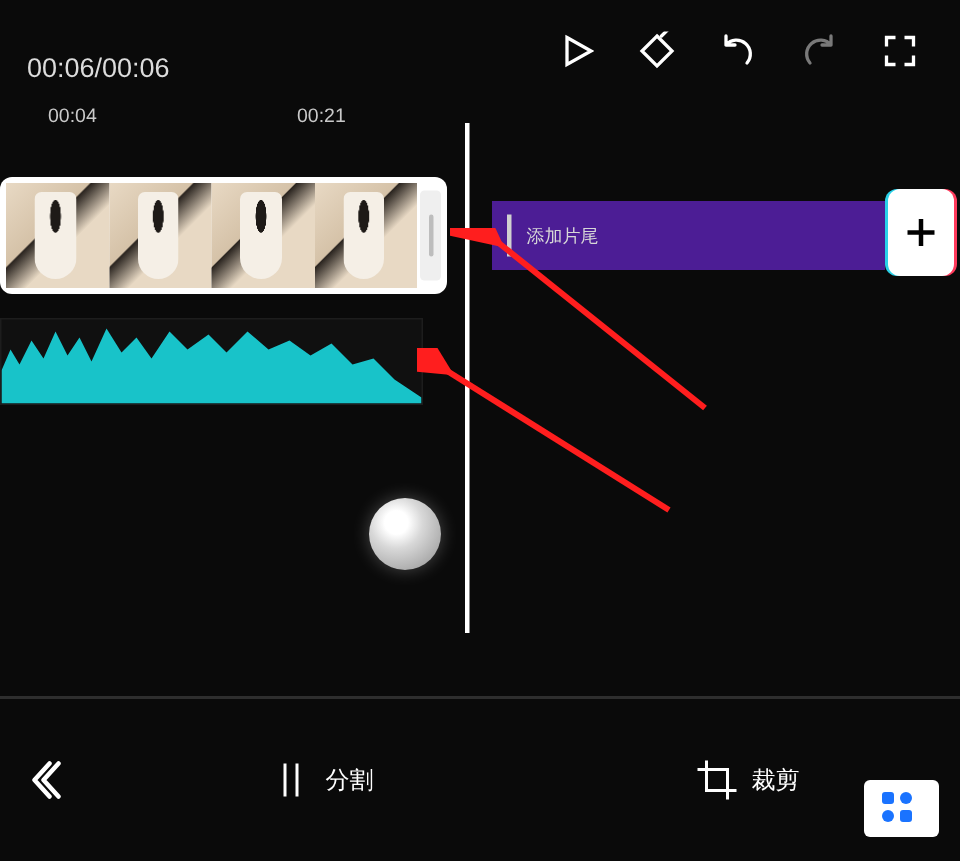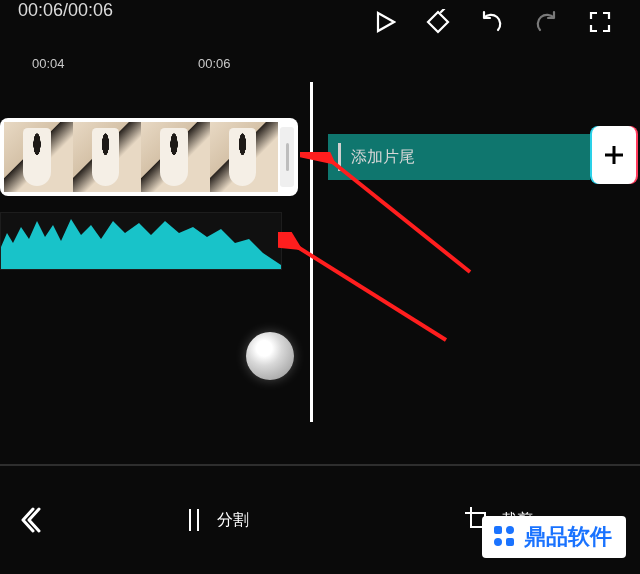--- a/index.html
+++ b/index.html
@@ -1,28 +1,28 @@
 <!DOCTYPE html>
 <html><head>
 <meta charset="utf-8">
 <style>
   html,body{margin:0;padding:0;width:640px;height:574px;background:#0a0a0a;font-family:-apple-system,"PingFang SC","Microsoft YaHei",sans-serif;color:#fff;overflow:hidden;position:relative}
-  .topbar{display:flex;align-items:flex-start;height:56px;padding:0 18px;gap:10px}
+  .topbar{display:flex;align-items:flex-end;height:56px;padding:0 18px;gap:10px}
   .timecode{font-size:18px;color:#dcdcdc;flex:0 0 auto;margin-right:auto}
   .tb-btn{width:44px;height:44px;display:flex;align-items:center;justify-content:center;color:#fff}
   .tb-btn svg{stroke:#fff;fill:none;stroke-width:2.2}
   .ruler{height:26px;position:relative;font-size:13px;color:#c9c9c9}
-  .ruler .tick{position:absolute;top:0}
+  .ruler .tick{position:absolute;top:13px}
   .tracks{position:relative;height:330px}
   .clip-strip{position:absolute;left:0;top:36px;width:298px;height:78px;background:#fff;border-radius:8px;display:flex;align-items:center;padding:4px;box-sizing:border-box;gap:0}
   .clip-strip .thumb{flex:1;height:100%;background:linear-gradient(135deg,#e8d9c4 0%,#d5c2a8 40%,#2b2520 41%,#e8d9c4 60%);position:relative}
   .clip-strip .thumb::after{content:"";position:absolute;left:28%;top:8%;width:40%;height:84%;background:radial-gradient(ellipse at 50% 28%,#1e1a17 0 18%,transparent 19%),linear-gradient(180deg,#f5efe6 0 100%);border-radius:6px 6px 18px 18px}
   .clip-handle{width:14px;height:60px;background:#efefef;border-radius:3px;display:flex;align-items:center;justify-content:center;margin-left:2px}
   .clip-handle::before{content:"";width:3px;height:28px;background:#bdbdbd;border-radius:2px}
-  .ending-slot{position:absolute;left:328px;top:52px;width:252px;height:46px;background:#0f766e;display:flex;align-items:center;padding-left:10px;font-size:16px;color:#d7d7d7}
+  .ending-slot{position:absolute;left:328px;top:52px;width:252px;height:46px;background:#4c1d95;display:flex;align-items:center;padding-left:10px;font-size:12px;color:#d7d7d7}
   .ending-slot .bar{width:3px;height:28px;background:#d0d0d0;margin-right:10px}
   .add-btn{position:absolute;right:4px;top:44px;width:44px;height:58px;background:#fff;border-radius:8px;display:flex;align-items:center;justify-content:center;box-shadow:-2px 0 0 #2ad1e8,2px 0 0 #ff3a5c}
   .add-btn svg{stroke:#000;stroke-width:3}
   .audio-strip{position:absolute;left:0;top:130px;width:280px;height:56px;background:#101010;border:1px solid #1d1d1d}
   .audio-strip svg{width:100%;height:100%}
   .playhead{position:absolute;left:310px;top:0;width:3px;height:340px;background:#fff}
   .knob{position:absolute;left:246px;top:250px;width:48px;height:48px;border-radius:50%;background:radial-gradient(circle at 38% 34%,#fff 0 18%,#d8d8d8 40%,#8e8e8e 100%);box-shadow:0 0 12px rgba(255,255,255,.25)}
   .arrow{position:absolute;pointer-events:none}
   .bottombar{position:absolute;left:0;bottom:0;width:100%;height:108px;border-top:2px solid #2e2e2e;display:flex;align-items:center}
   .back-btn{width:72px;height:100%;display:flex;align-items:center;justify-content:center}
@@ -64,21 +64,21 @@
   </div>
   <div class="tb-btn">
     <svg width="24" height="24" viewBox="0 0 24 24">
         <path d="M3 9 L3 3 L9 3 M15 3 L21 3 L21 9 M21 15 L21 21 L15 21 M9 21 L3 21 L3 15"></path>
       </svg>
   </div>
 </div>
 
 <div class="ruler">
   <span class="tick" style="left:32px">00:04</span>
-  <span class="tick" style="left:198px">00:06</span>
+  <span class="tick" style="left:198px">00:21</span>
 </div>
 
 <div class="tracks">
   <div class="clip-strip">
     <div class="thumb"></div>
     <div class="thumb"></div>
     <div class="thumb"></div>
     <div class="thumb"></div>
     <div class="clip-handle"></div>
   </div>
@@ -144,14 +144,13 @@
   </div>
 </div>
 
 <div class="watermark">
   <div class="logo">
     <span style="left:2px;top:2px;width:8px;height:8px"></span>
     <span style="left:14px;top:2px;width:8px;height:8px;border-radius:50%"></span>
     <span style="left:2px;top:14px;width:8px;height:8px;border-radius:50%"></span>
     <span style="left:14px;top:14px;width:8px;height:8px"></span>
   </div>
-  <span>鼎品软件</span>
 </div>
 
 </body></html>

